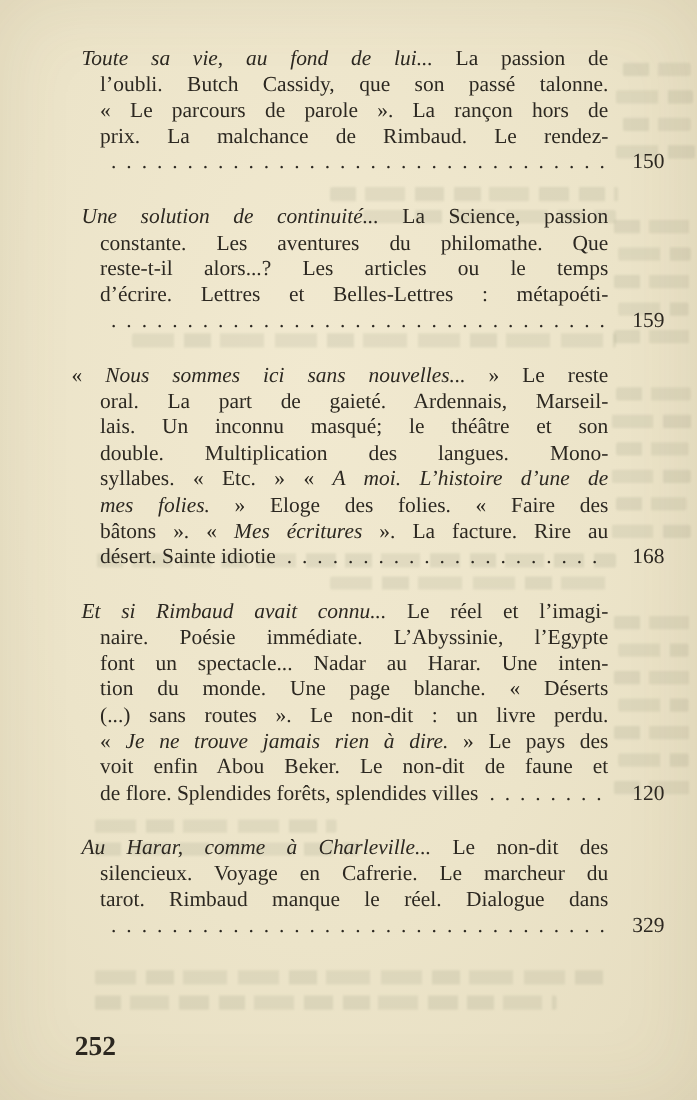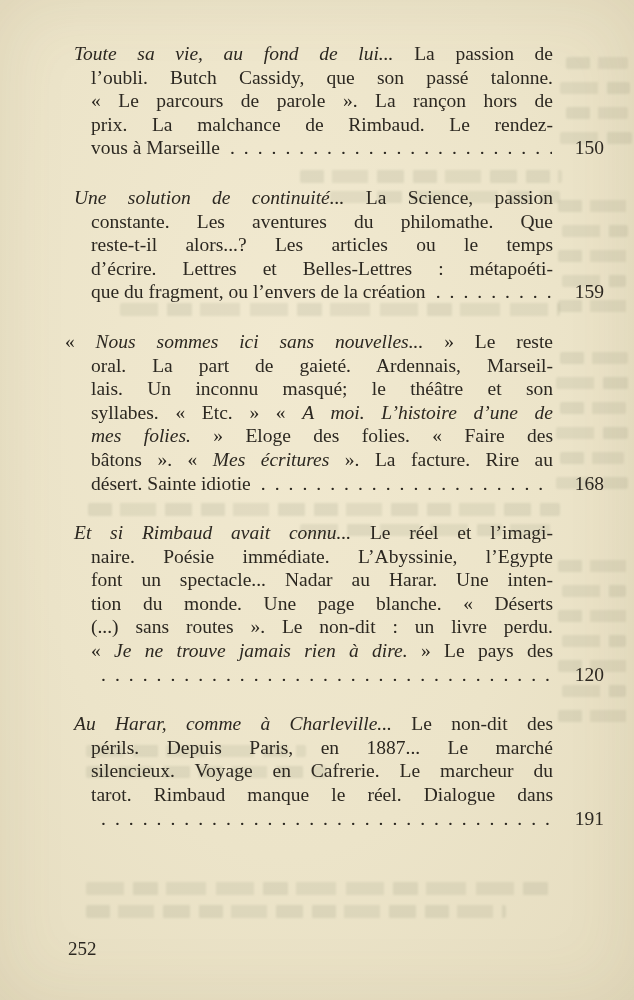--- a/index.html
+++ b/index.html
@@ -63,21 +63,21 @@
     margin-right:16px;
   }
   .num{
     flex:0 0 auto;
     min-width:36px;
     text-align:right;
   }
   .it{font-style:italic;}
   .folio{
     position:absolute;left:68px;top:938px;
-    font-size:19px;color:#2c2821;
+    font-size:25px;color:#2c2821;font-weight:bold;
   }
 </style>
 </head>
 <body>
 
 <div class="page">
   <div class="bleed-layer" id="bleed-layer">
       <div class="bleed bp1" style="left: 566px; top: 57px; width: 62px; height: 12px;"></div>
       <div class="bleed bp2" style="left: 560px; top: 82px; width: 70px; height: 12px;"></div>
       <div class="bleed bp1" style="left: 566px; top: 107px; width: 62px; height: 12px;"></div>
@@ -110,66 +110,66 @@
       <div class="bleed bp2" style="left: 86px; top: 882px; width: 470px; height: 13px;"></div>
       <div class="bleed bp1" style="left: 86px; top: 905px; width: 420px; height: 13px;"></div>
     </div>
   <main class="toc" id="toc">
       <div class="entry">
         <div class="line first"><span class="it">Toute sa vie, au fond de lui...</span><span> La passion de</span></div>
         <div class="line"><span>l’oubli. Butch Cassidy, que son passé talonne.</span></div>
         <div class="line"><span>« Le parcours de parole ». La rançon hors de</span></div>
         <div class="line"><span>prix. La malchance de Rimbaud. Le rendez-</span></div>
         <div class="last-line">
-          <span class="txt"><span>vous à Marseille</span></span>
           <span class="leader">............................................................</span>
           <span class="num">150</span>
         </div>
       </div>
       <div class="entry">
         <div class="line first"><span class="it">Une solution de continuité...</span><span> La Science, passion</span></div>
         <div class="line"><span>constante. Les aventures du philomathe. Que</span></div>
         <div class="line"><span>reste-t-il alors...? Les articles ou le temps</span></div>
         <div class="line"><span>d’écrire. Lettres et Belles-Lettres : métapoéti-</span></div>
         <div class="last-line">
-          <span class="txt"><span>que du fragment, ou l’envers de la création</span></span>
           <span class="leader">............................................................</span>
           <span class="num">159</span>
         </div>
       </div>
       <div class="entry">
         <div class="line first hang"><span>« </span><span class="it">Nous sommes ici sans nouvelles...</span><span> » Le reste</span></div>
         <div class="line"><span>oral. La part de gaieté. Ardennais, Marseil-</span></div>
         <div class="line"><span>lais. Un inconnu masqué; le théâtre et son</span></div>
+        <div class="line"><span>double. Multiplication des langues. Mono-</span></div>
         <div class="line"><span>syllabes. « Etc. » « </span><span class="it">A moi. L’histoire d’une de</span></div>
         <div class="line"><span class="it">mes folies.</span><span> » Eloge des folies. « Faire des</span></div>
         <div class="line"><span>bâtons ». « </span><span class="it">Mes écritures</span><span> ». La facture. Rire au</span></div>
         <div class="last-line">
           <span class="txt"><span>désert. Sainte idiotie</span></span>
           <span class="leader">............................................................</span>
           <span class="num">168</span>
         </div>
       </div>
       <div class="entry">
         <div class="line first"><span class="it">Et si Rimbaud avait connu...</span><span> Le réel et l’imagi-</span></div>
         <div class="line"><span>naire. Poésie immédiate. L’Abyssinie, l’Egypte</span></div>
         <div class="line"><span>font un spectacle... Nadar au Harar. Une inten-</span></div>
         <div class="line"><span>tion du monde. Une page blanche. « Déserts</span></div>
         <div class="line"><span>(...) sans routes ». Le non-dit : un livre perdu.</span></div>
         <div class="line"><span>« </span><span class="it">Je ne trouve jamais rien à dire.</span><span> » Le pays des</span></div>
+        <div class="line"><span>voit enfin Abou Beker. Le non-dit de faune et</span></div>
         <div class="last-line">
+          <span class="txt"><span>de flore. Splendides forêts, splendides villes</span></span>
           <span class="leader">............................................................</span>
           <span class="num">120</span>
         </div>
       </div>
       <div class="entry">
         <div class="line first"><span class="it">Au Harar, comme à Charleville...</span><span> Le non-dit des</span></div>
-        <div class="line"><span>périls. Depuis Paris, en 1887... Le marché</span></div>
         <div class="line"><span>silencieux. Voyage en Cafrerie. Le marcheur du</span></div>
         <div class="line"><span>tarot. Rimbaud manque le réel. Dialogue dans</span></div>
         <div class="last-line">
           <span class="leader">............................................................</span>
-          <span class="num">191</span>
+          <span class="num">329</span>
         </div>
       </div>
     </main>
   <div class="folio">252</div>
 </div>
 
 </body></html>

